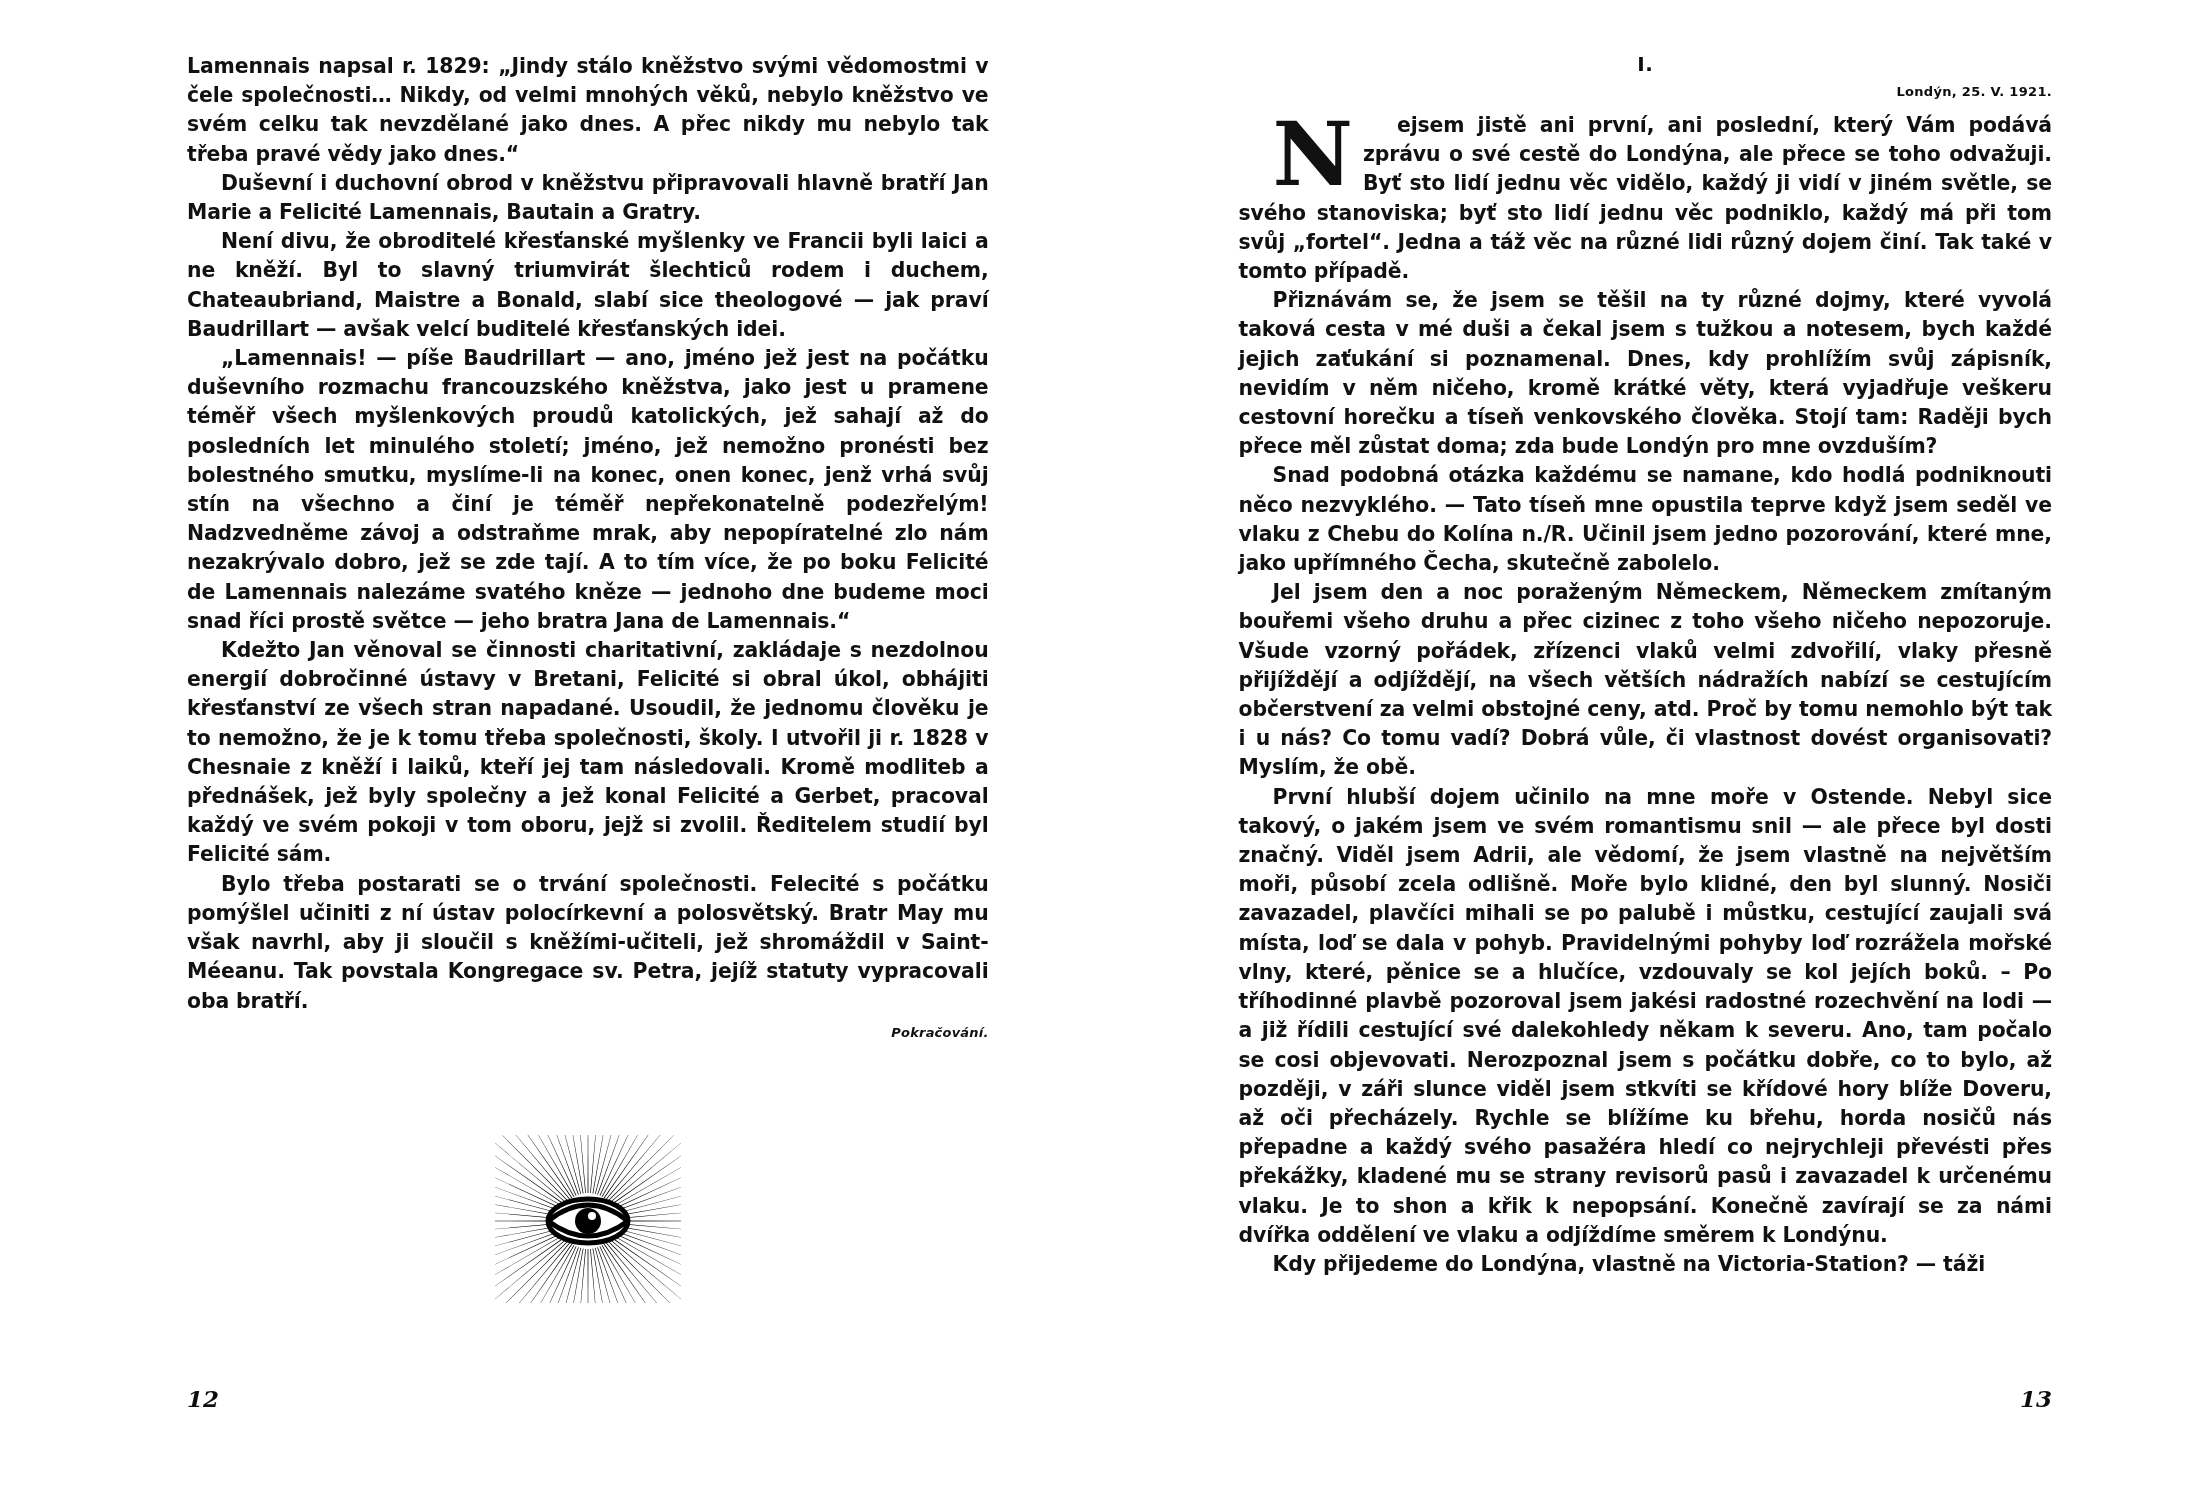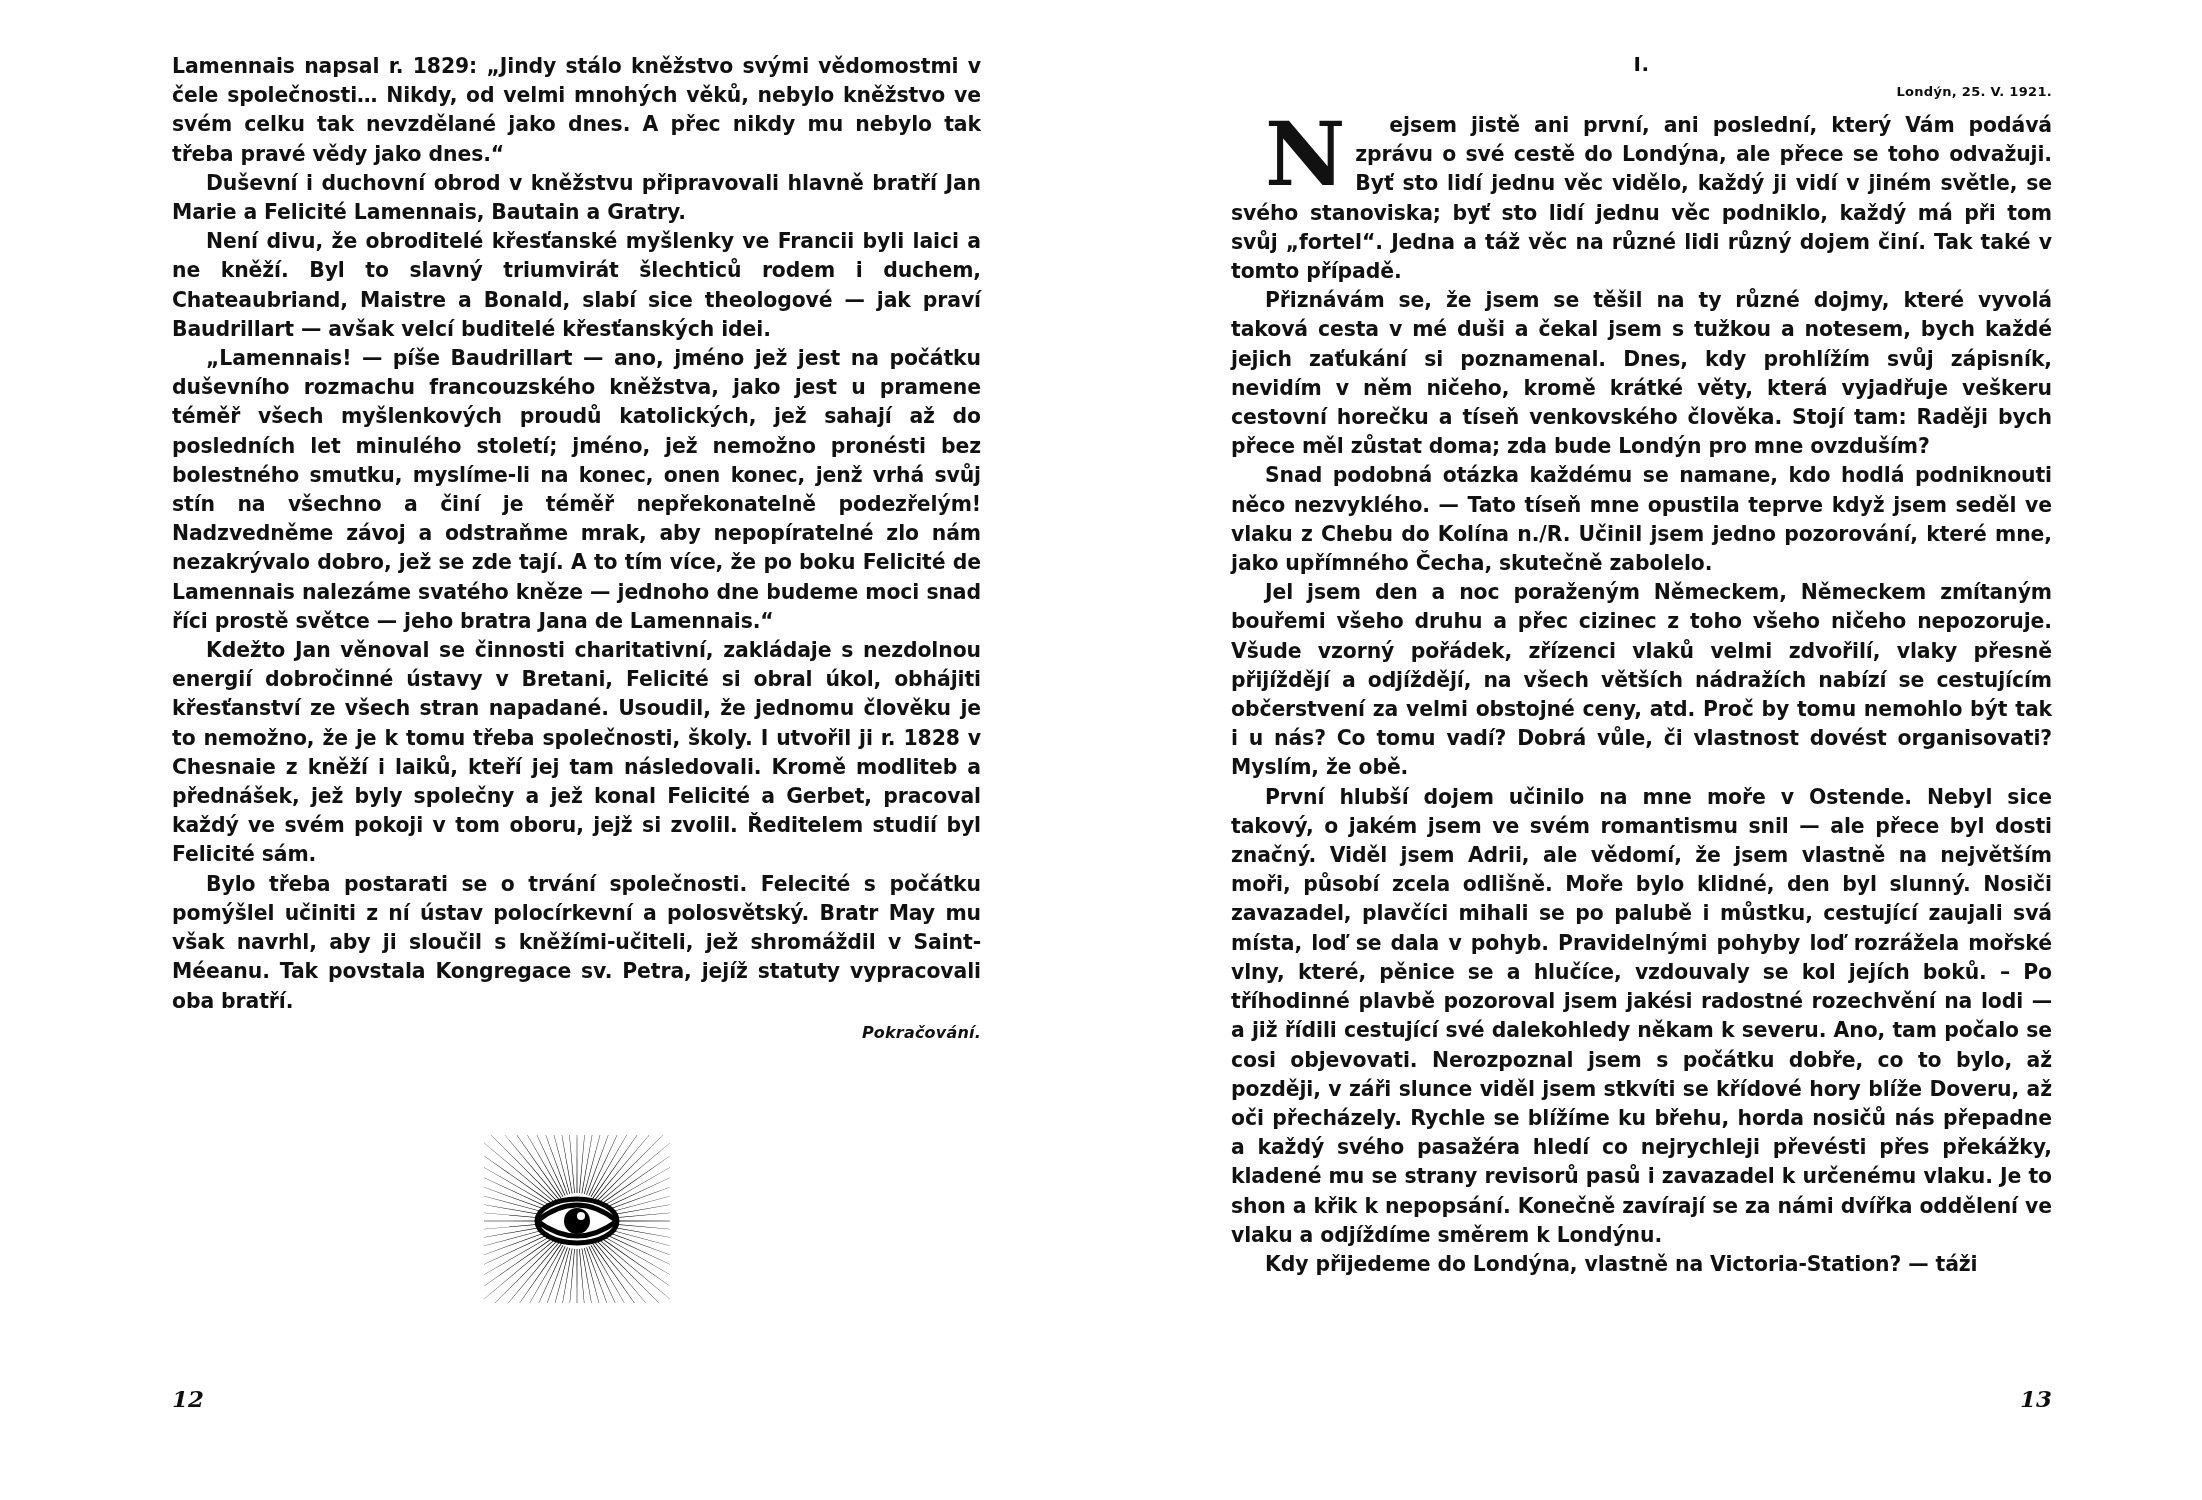--- a/index.html
+++ b/index.html
@@ -14,20 +14,21 @@
     color: #0d0d0d;
     overflow: hidden;
   }
 
   .spread {
     position: relative;
     width: 2202px;
     height: 1500px;
     display: flex;
     box-sizing: border-box;
+    padding-left: 15px;
   }
 
   .page {
     position: relative;
     box-sizing: border-box;
     height: 1500px;
   }
 
   .page-left {
     width: 1101px;
@@ -56,21 +57,21 @@
     text-indent: 34px;
   }
 
   .body-text p.noindent {
     text-indent: 0;
   }
 
   .continued {
     display: block;
     text-align: right;
-    font-size: 16px;
+    font-size: 13px;
     font-weight: 600;
     font-style: italic;
     margin-top: 2px;
     letter-spacing: 0.2px;
   }
 
   
 
   .article-title {
     font-family: "DejaVu Sans", sans-serif;

